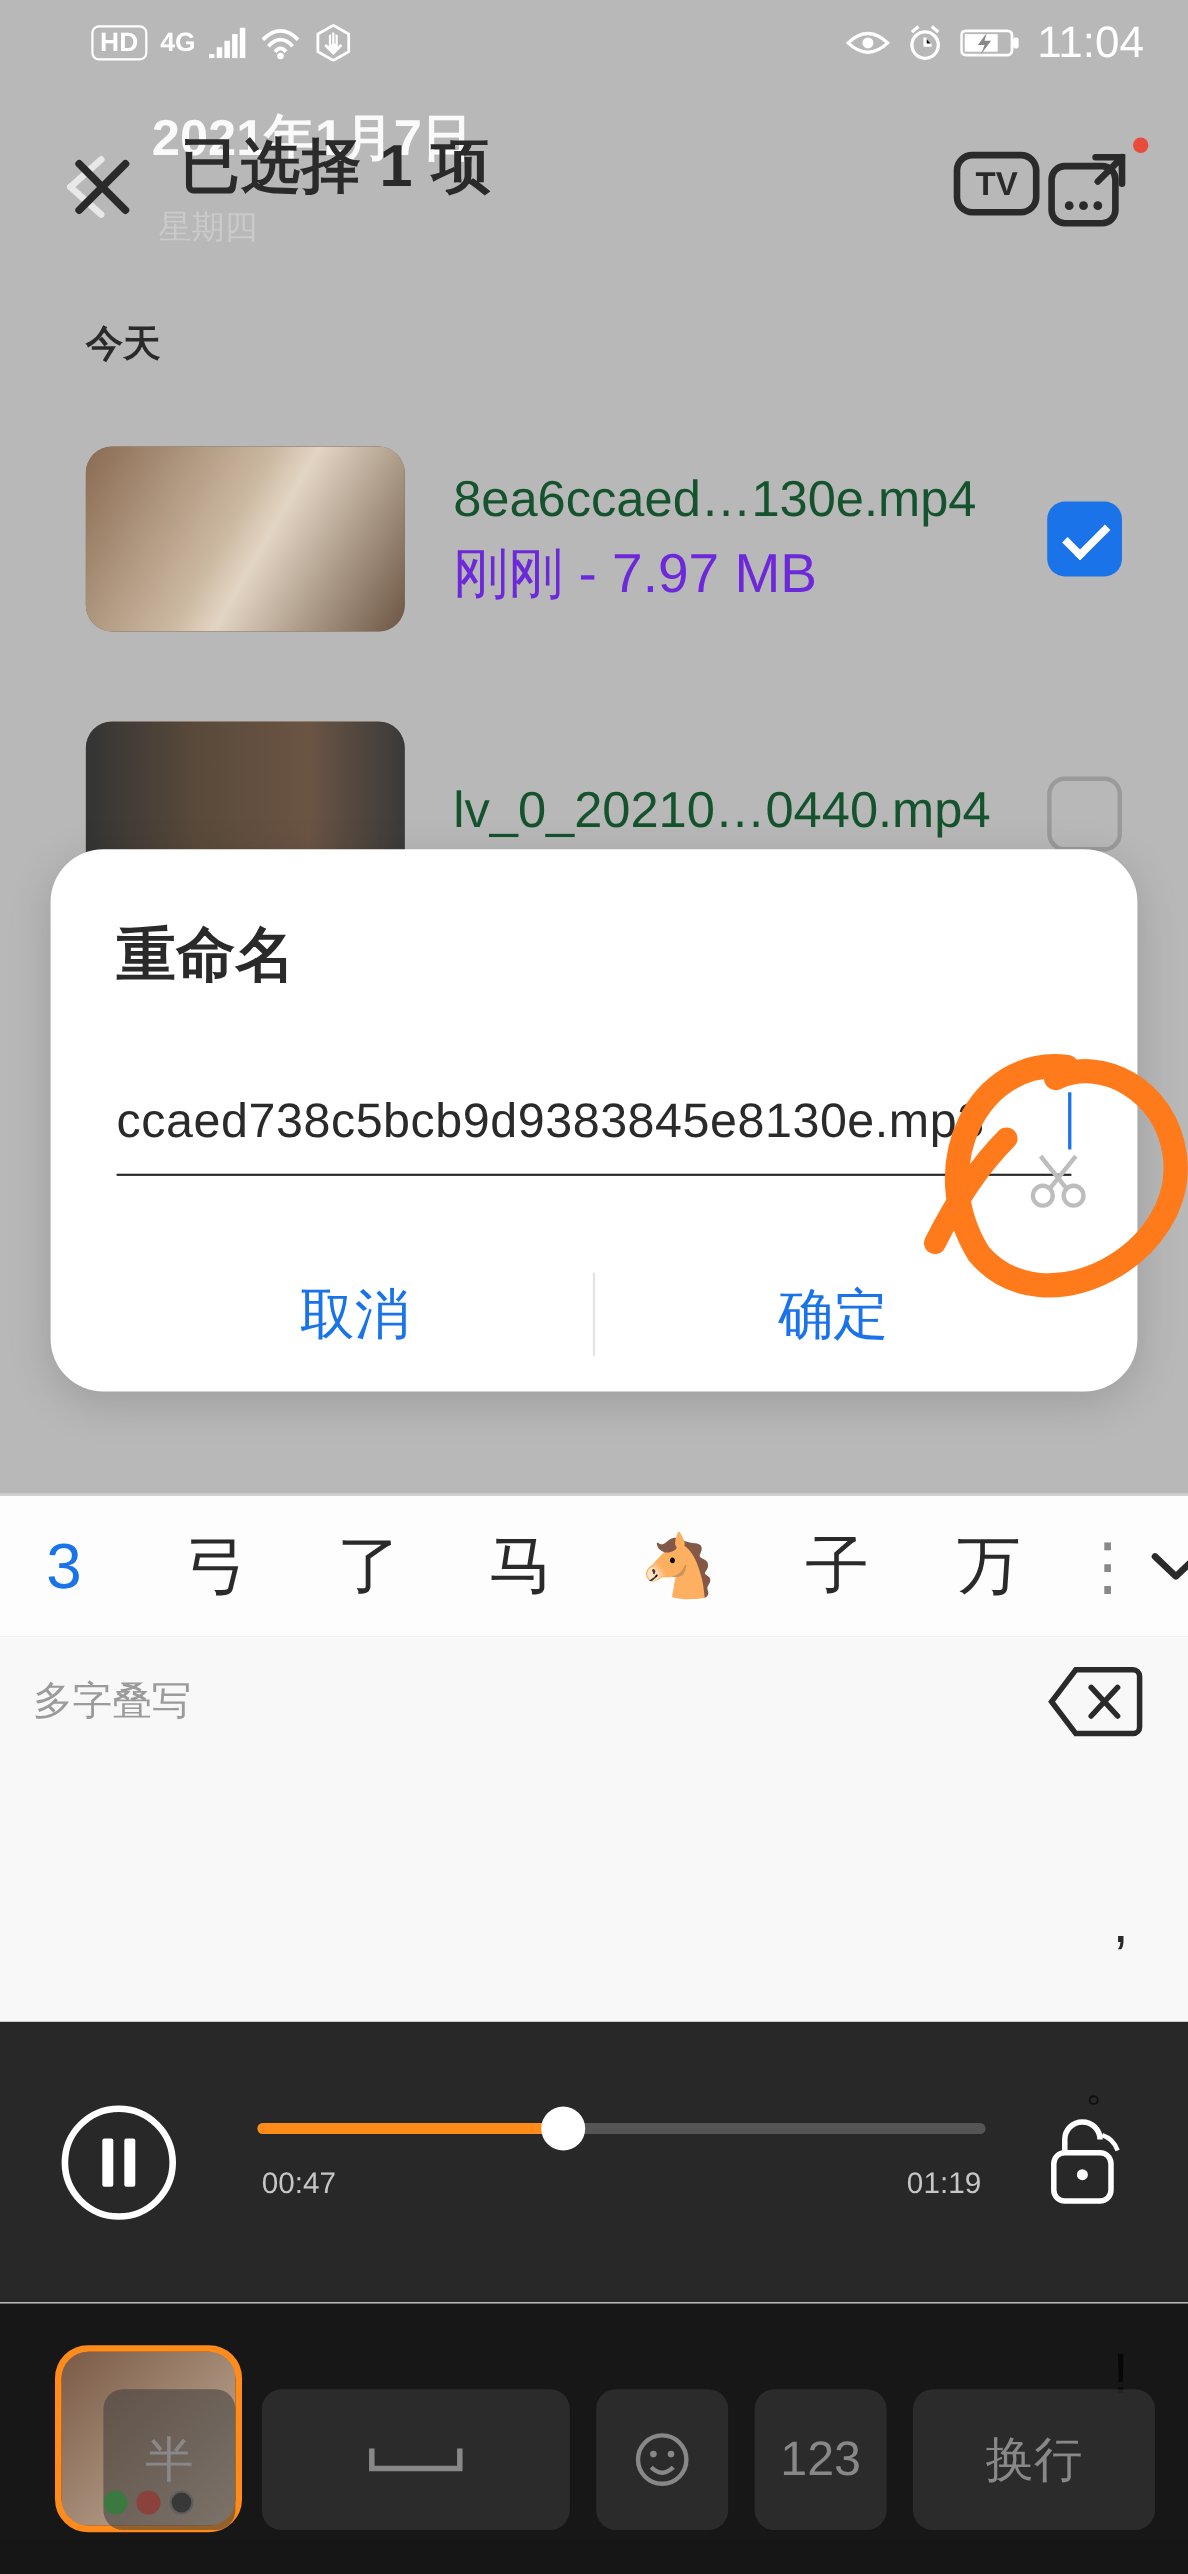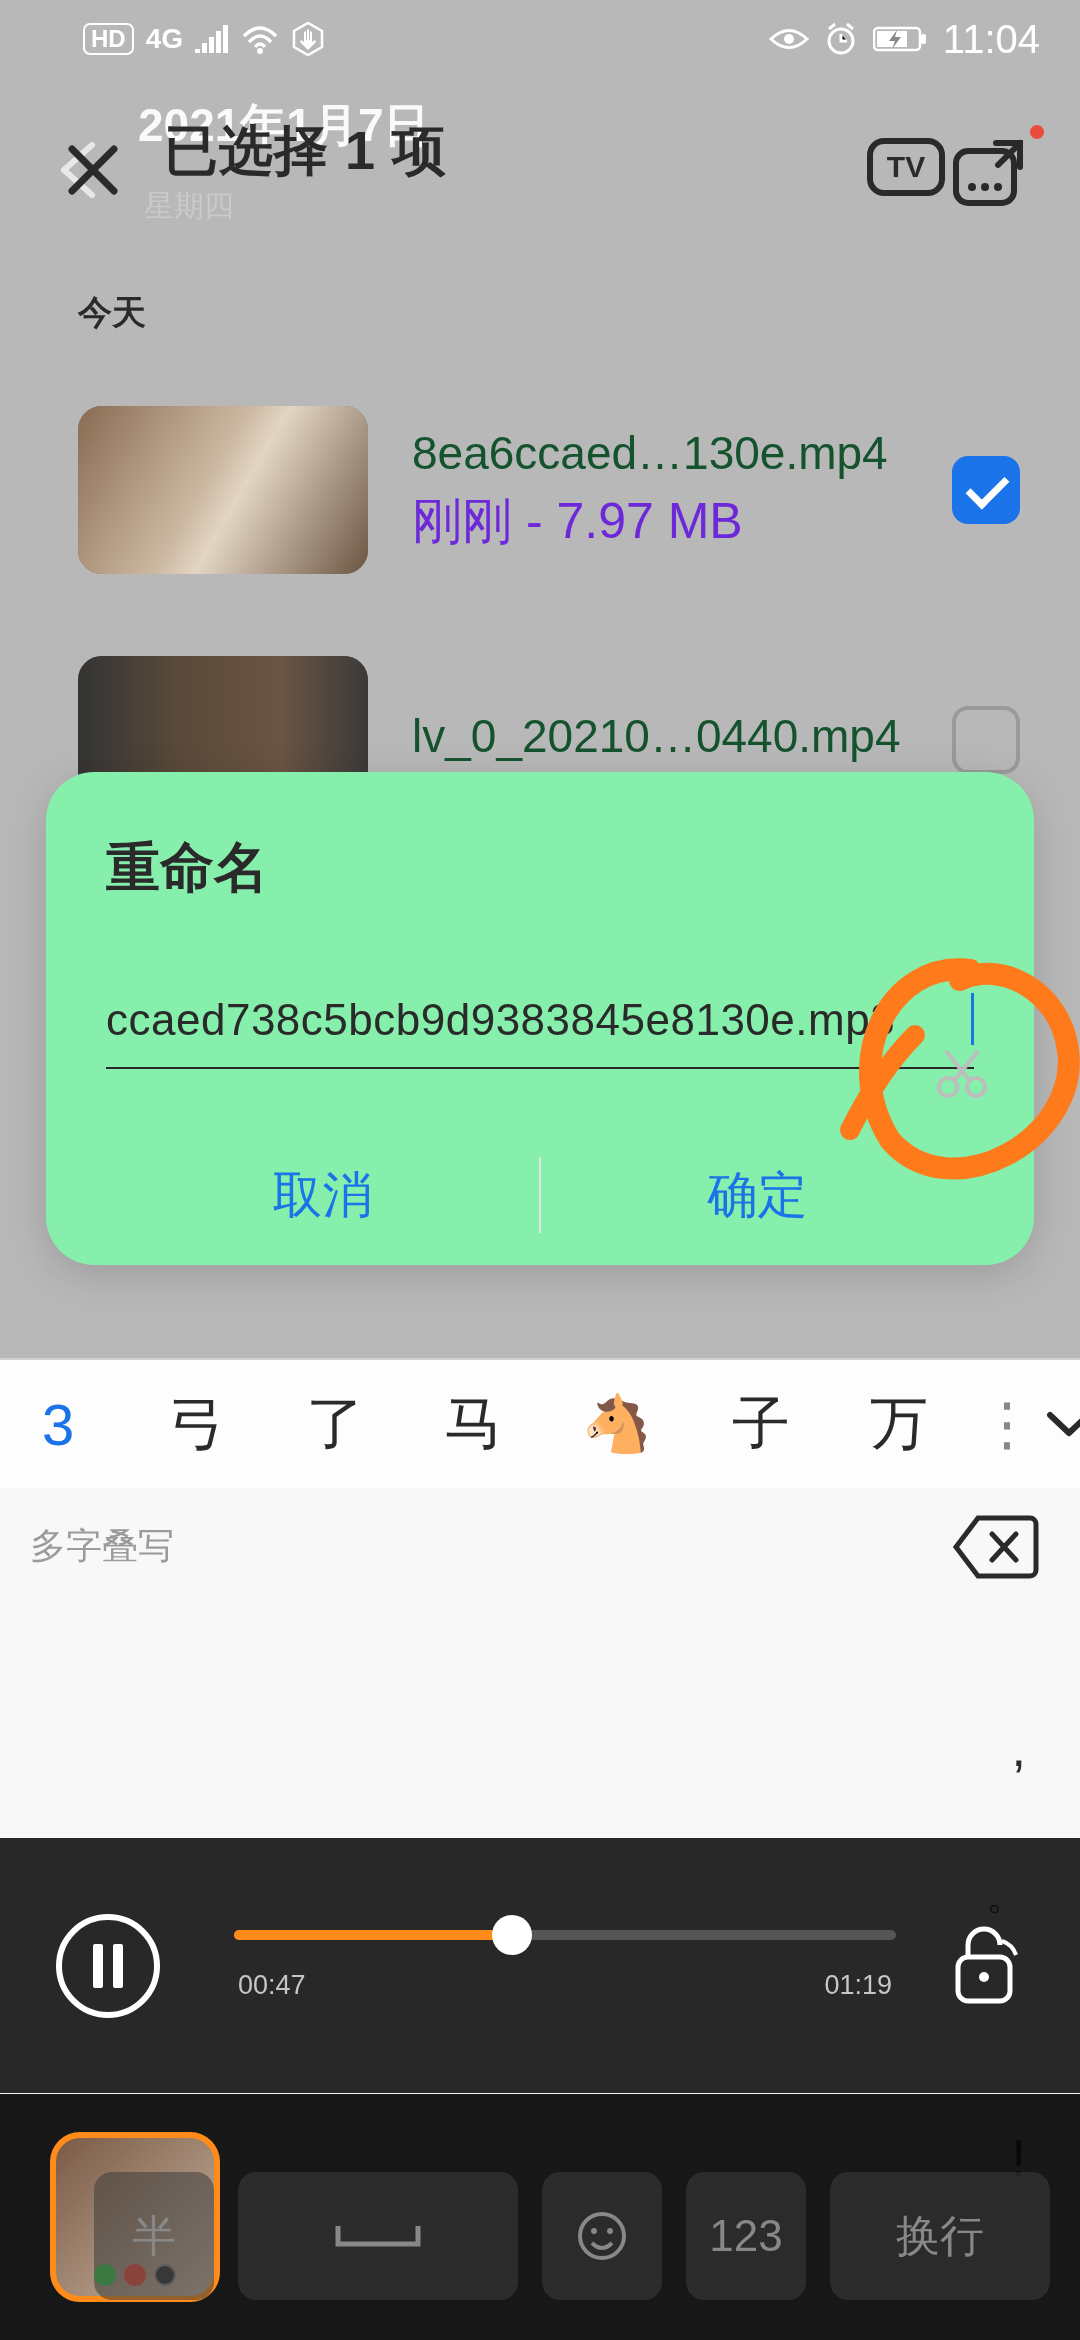--- a/index.html
+++ b/index.html
@@ -35,21 +35,21 @@
   .thumb-inner2 { position:absolute; inset:0; background: linear-gradient(90deg,#343434 0%, #5a4a3a 35%, #6b5444 70%, #3a3a3a 100%); }
   .file-text { margin-left: 44px; flex: 1; min-width: 0; }
   .file-name { font-size: 46px; color: #14532d; font-weight: 500; white-space: nowrap; overflow: hidden; text-overflow: ellipsis; }
   .file-meta { font-size: 50px; color: #6d28d9; margin-top: 8px; }
   .check { width: 68px; height: 68px; border-radius: 16px; flex-shrink: 0; position: relative; }
   .check.on { background: #1a73e8; }
   .check.off { border: 4px solid #9a9a9a; background: transparent; }
   .check.on::after { content:""; position:absolute; left:16px; top:20px; width:32px; height:16px; border-left:7px solid #fff; border-bottom:7px solid #fff; transform: rotate(-45deg); }
 
   
-  .dialog { position: absolute; top: 772px; left: 46px; right: 46px; background: #86efac; border-radius: 48px; padding: 60px 60px 0; z-index: 10; box-shadow: 0 10px 40px rgba(0,0,0,0.15); }
+  .dialog { position: absolute; top: 772px; left: 46px; right: 46px; background: #ffffff; border-radius: 48px; padding: 60px 60px 0; z-index: 10; box-shadow: 0 10px 40px rgba(0,0,0,0.15); }
   .dialog-title { font-size: 54px; font-weight: 600; color: #2a2a2a; margin-bottom: 80px; }
   .dialog-input-wrap { position: relative; }
   .dialog-input { width: 100%; border: none; border-bottom: 2px solid #2a2a2a; font-size: 44px; color: #2a2a2a; padding: 10px 0 22px; outline: none; background: transparent; letter-spacing: 0.5px; }
   .cursor-line { position:absolute; right: 0; top: 8px; width: 3px; height: 52px; background:#1a73e8; }
   .cut-ico { position:absolute; right:-18px; bottom:-34px; width:60px; height:60px; color:#bdbdbd; }
   .dialog-btns { display: flex; height: 140px; margin-top: 56px; }
   .dialog-btn { flex: 1; display:flex; align-items:center; justify-content:center; font-size: 50px; font-weight: 500; color: #1a73e8; }
   .dialog-sep { width: 2px; background: #e3e3e3; margin: 32px 0; }
 
   
@@ -94,21 +94,21 @@
   .kb-key.space { min-width: 280px; }
 
   
 </style>
 </head>
 <body>
 
 <div class="status-bar">
   <div class="status-left">
     <span class="hd-badge">HD</span>
-    <span class="status-ico" style="font-size:28px;font-weight:700;">4G</span>
+    <span class="status-ico" style="font-size:24px;font-weight:700;">4G</span>
     <span class="status-ico">
       <svg width="34" height="28" viewBox="0 0 34 28">
           <path fill="#fff" d="M0 24h5v4H0zM7 18h5v10H7zM14 12h5v16h-5zM21 6h5v22h-5zM28 0h5v28h-5z"></path>
         </svg>
     </span>
     <span class="status-ico">
       <svg width="38" height="30" viewBox="0 0 38 30">
           <path fill="none" stroke="#fff" stroke-width="3.5" d="M3 12 Q19 -4 35 12 M8 18 Q19 6 30 18 M14 23 Q19 17 24 23"></path>
           <circle cx="19" cy="27" r="3" fill="#fff"></circle>
         </svg>

